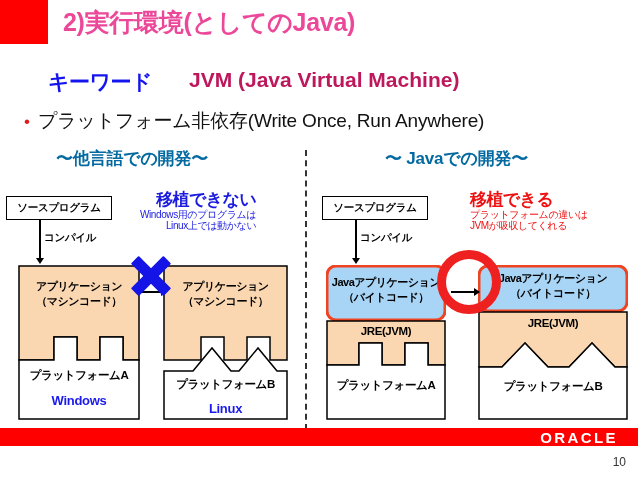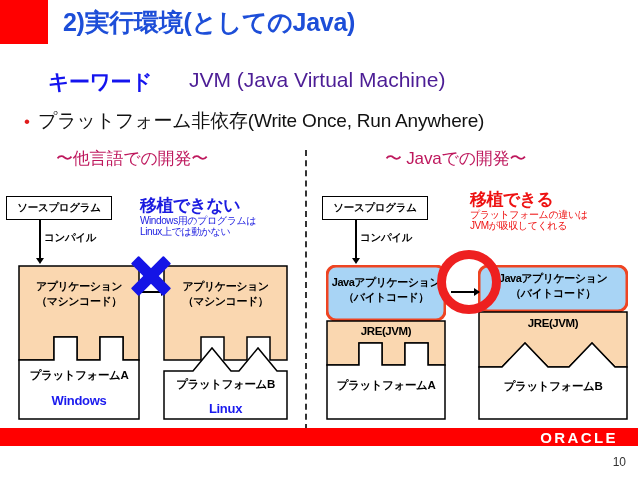--- a/index.html
+++ b/index.html
@@ -1,48 +1,48 @@
 <!DOCTYPE html>
 <html><head>
 <meta charset="utf-8">
 <style>
   html,body{margin:0;padding:0;}
   body{width:638px;height:479px;background:#fff;font-family:"Liberation Sans","DejaVu Sans",sans-serif;position:relative;overflow:hidden;}
   .slide{position:absolute;inset:0;}
 
   .red-square{position:absolute;left:0;top:0;width:48px;height:44px;background:#ff0000;}
-  .title{position:absolute;left:63px;top:6px;font-size:25px;font-weight:bold;color:#1d4ed8;letter-spacing:-0.3px;white-space:nowrap;}
+  .title{position:absolute;left:63px;top:6px;font-size:25px;font-weight:bold;color:#ec4899;letter-spacing:-0.3px;white-space:nowrap;}
 
   .kw-label{position:absolute;left:48px;top:68px;font-size:21px;font-weight:bold;color:#1414ee;white-space:nowrap;letter-spacing:-0.5px;}
-  .kw-value{position:absolute;left:189px;top:68px;font-size:21px;font-weight:normal;color:#4c1d95;white-space:nowrap;}
+  .kw-value{position:absolute;left:189px;top:68px;font-size:21px;font-weight:bold;color:#be185d;white-space:nowrap;}
 
   .bullet-row{position:absolute;left:24px;top:108px;display:flex;align-items:baseline;gap:8px;white-space:nowrap;}
   .bullet-dot{color:#e01b1b;font-size:17px;line-height:1;}
   .bullet-text{font-size:19px;color:#111;letter-spacing:-0.2px;}
 
   .divider{position:absolute;left:305px;top:150px;width:0;height:280px;border-left:2px dashed #333;}
 
-  .sec-head{position:absolute;font-size:17px;color:#be185d;white-space:nowrap;letter-spacing:-0.2px;}
+  .sec-head{position:absolute;font-size:17px;color:#0369a1;white-space:nowrap;letter-spacing:-0.2px;font-weight:bold;}
   .sec-left{left:56px;top:147px;}
   .sec-right{left:385px;top:147px;}
 
   .src-box{position:absolute;border:1.6px solid #000;background:#fff;display:flex;align-items:center;justify-content:center;font-size:10.5px;font-weight:bold;color:#000;letter-spacing:-0.3px;white-space:nowrap;}
   .src-left{left:6px;top:196px;width:104px;height:22px;}
   .src-right{left:322px;top:196px;width:104px;height:22px;}
 
   .compile-label{position:absolute;font-size:10.5px;font-weight:bold;color:#000;white-space:nowrap;letter-spacing:-0.3px;}
   .cl-left{left:44px;top:231px;}
   .cl-right{left:360px;top:231px;}
   .da-line{position:absolute;width:1.6px;background:#000;}
   .da-head{position:absolute;width:0;height:0;border-left:4px solid transparent;border-right:4px solid transparent;border-top:6px solid #000;}
 
   .annot{position:absolute;white-space:nowrap;line-height:1.12;}
   .annot .big{font-size:17px;font-weight:bold;letter-spacing:-0.6px;display:block;}
   .annot .small{font-size:10px;font-weight:normal;letter-spacing:-0.4px;display:block;}
-  .annot-blue{left:140px;top:196px;color:#1b1be0;}
+  .annot-blue{left:140px;top:190px;color:#1b1be0;text-align:right;}
   .annot-red{left:470px;top:190px;color:#ee1111;}
 
   .stack{position:absolute;}
   .plat-label{position:absolute;width:100%;text-align:center;font-size:11.5px;font-weight:bold;color:#000;letter-spacing:-0.4px;white-space:nowrap;}
   .os-label{position:absolute;width:100%;text-align:center;font-size:13px;font-weight:bold;color:#1a1aee;letter-spacing:-0.3px;white-space:nowrap;}
 
   .layer-label{position:absolute;width:100%;text-align:center;font-weight:bold;color:#000;white-space:nowrap;letter-spacing:-0.4px;}
 
   .app-txt{position:absolute;width:100%;text-align:center;font-size:11px;font-weight:bold;color:#000;line-height:1.35;letter-spacing:-0.5px;}
 

